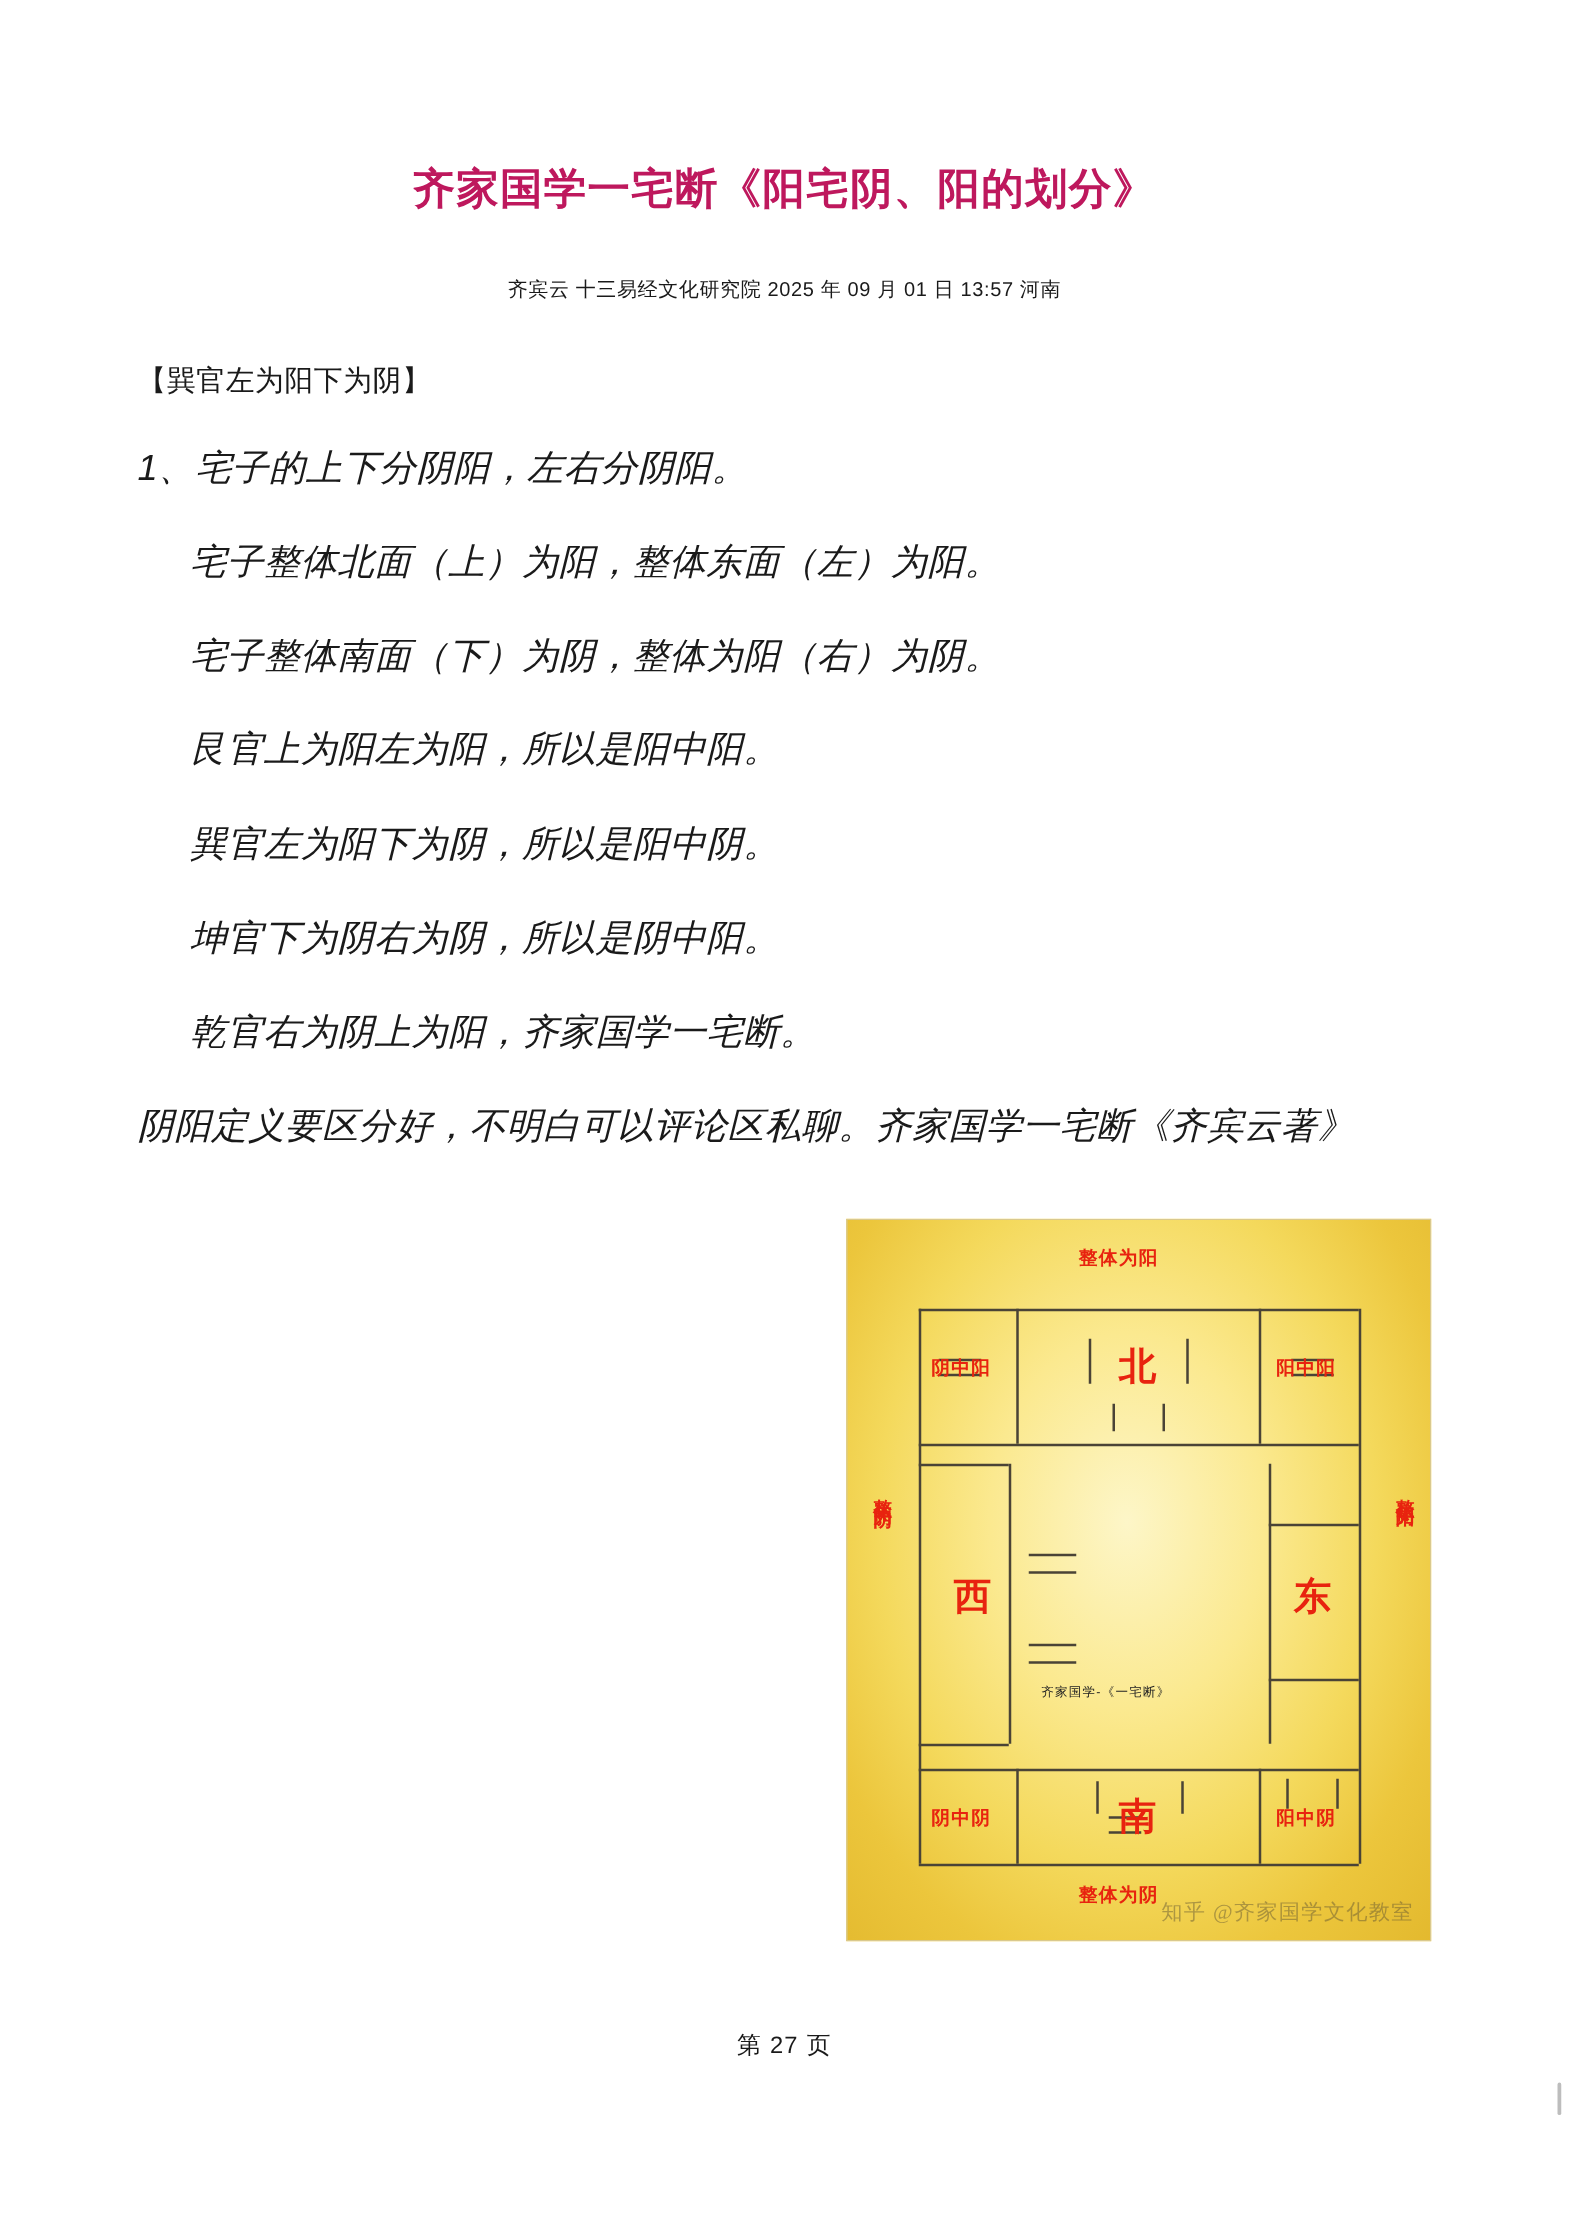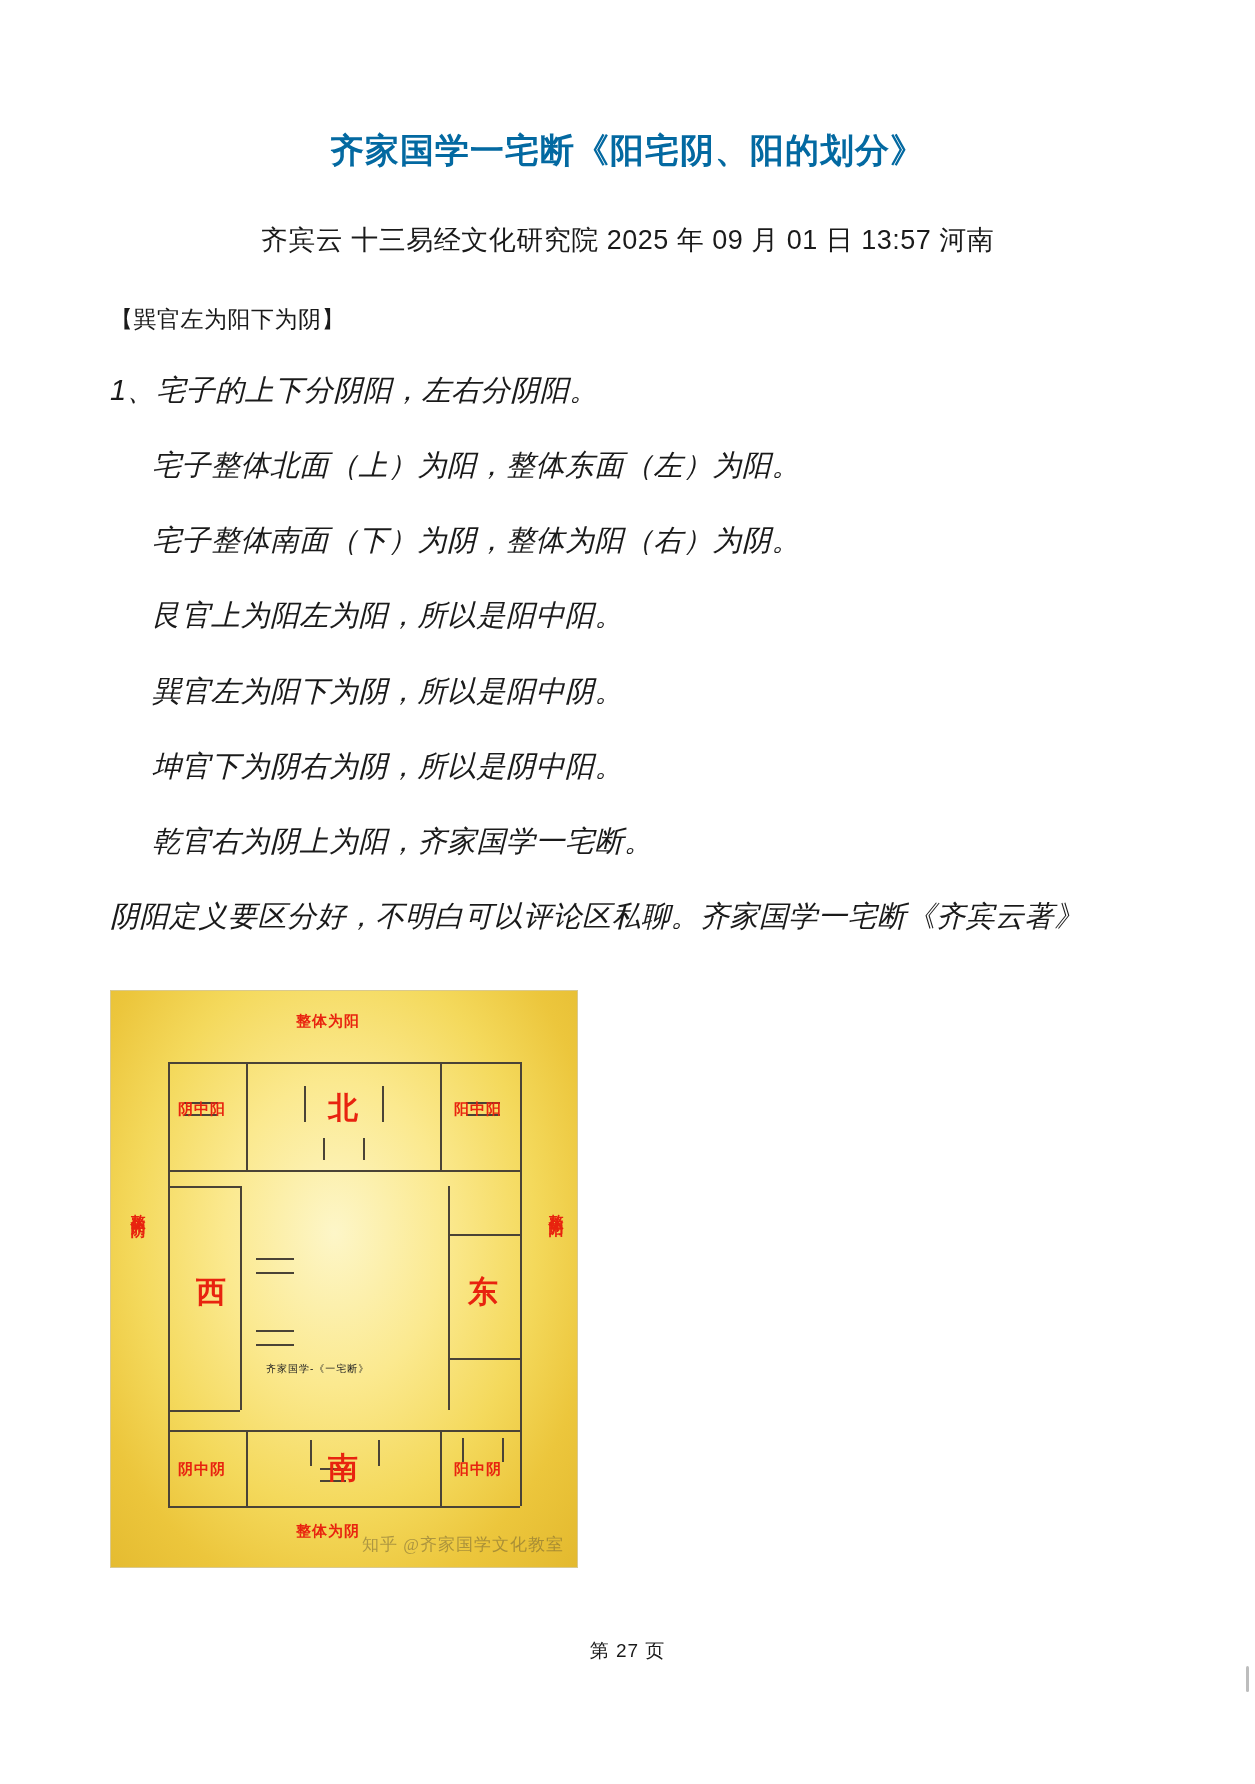--- a/index.html
+++ b/index.html
@@ -21,25 +21,25 @@
     padding: 100px 110px 40px 110px;
     position: relative;
   }
   .doc-title {
     text-align: center;
     font-family: "Liberation Sans", "DejaVu Sans", sans-serif;
     font-weight: bold;
     font-size: 34px;
     letter-spacing: 1px;
     margin: 28px 0 16px 0;
-    color: #0369a1;
+    color: #be185d;
   }
   .byline {
     text-align: center;
-    font-size: 27px;
+    font-size: 16px;
     margin: 48px 0 0 0;
     color: #1a1a1a;
     font-family: "Liberation Sans", "DejaVu Sans", sans-serif;
     letter-spacing: 0.5px;
   }
   .section-head {
     font-size: 23px;
     margin: 46px 0 0 0;
     font-family: "Liberation Sans", "DejaVu Sans", sans-serif;
     letter-spacing: 0.5px;
@@ -51,21 +51,21 @@
     letter-spacing: 0.5px;
     line-height: 1.35;
     font-style: italic;
   }
   .para.indent {
     margin-left: 42px;
   }
   .figure-wrap {
     margin: 54px 0 0 0;
     display: flex;
-    justify-content: flex-start;
+    justify-content: flex-end;
   }
   
   .figure {
     width: 468px;
     height: 578px;
     position: relative;
     background:
       radial-gradient(ellipse at 48% 42%, #fdf6c8 0%, #fbe98f 32%, #f4d95c 58%, #ecc63c 78%, #e3b92e 100%);
     box-shadow: 0 0 0 1px #d9c98f inset;
     overflow: hidden;

